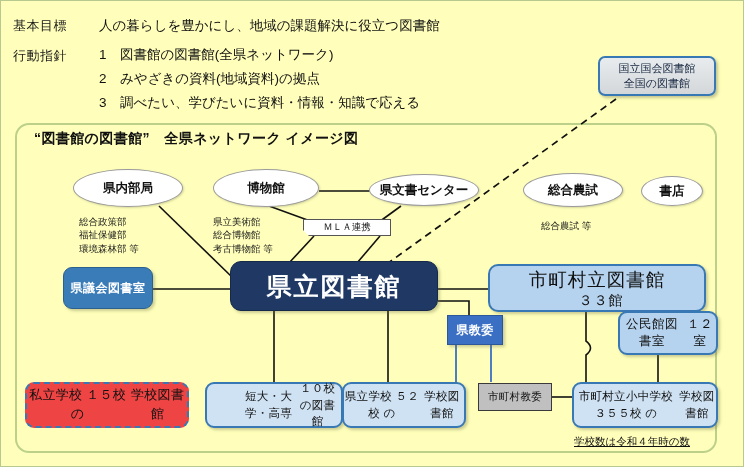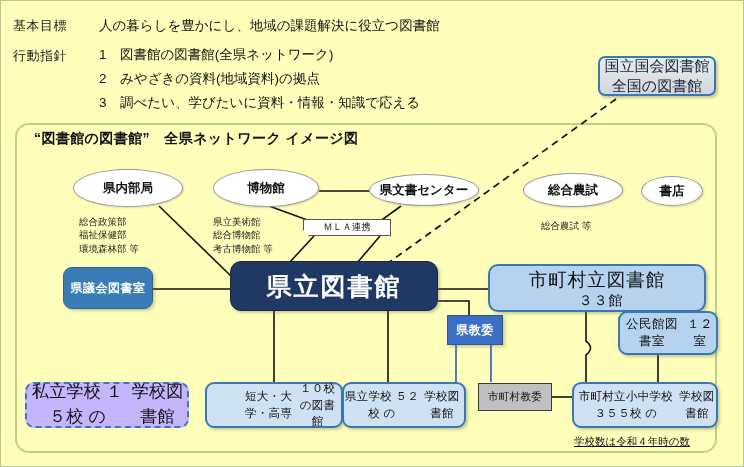--- a/index.html
+++ b/index.html
@@ -49,21 +49,21 @@
     width: 118px;
     height: 40px;
     background: linear-gradient(180deg,#e9ecef 0%, #d3d7da 100%);
     border: 2px solid #3878b4;
     border-radius: 7px;
     box-shadow: 2px 2px 3px rgba(90,90,60,.35);
     display: flex;
     flex-direction: column;
     align-items: center;
     justify-content: center;
-    font-size: 15px;
+    font-size: 11px;
     line-height: 1.35;
     color: #12233c;
     box-sizing: border-box;
   }
 
   
   .panel {
     position: absolute;
     left: 14px;
     top: 122px;
@@ -172,24 +172,24 @@
   }
   .box-light {
     background: #cfe2f3;
     border: 2px solid #3878b4;
     color: #111;
     font-size: 11.5px;
     line-height: 1.45;
     letter-spacing: .3px;
   }
   .box-dashed {
-    background: #c4b5fd;
+    background: #ef4444;
     border: 2px dashed #3878b4;
     color: #111;
-    font-size: 17px;
+    font-size: 13px;
     line-height: 1.45;
     letter-spacing: .3px;
     box-shadow: none;
   }
   .box-kyoiku {
     background: #3a6fc4;
     border: 1px solid #2d579b;
     color: #ffffff;
     font-size: 12px;
     font-weight: bold;

